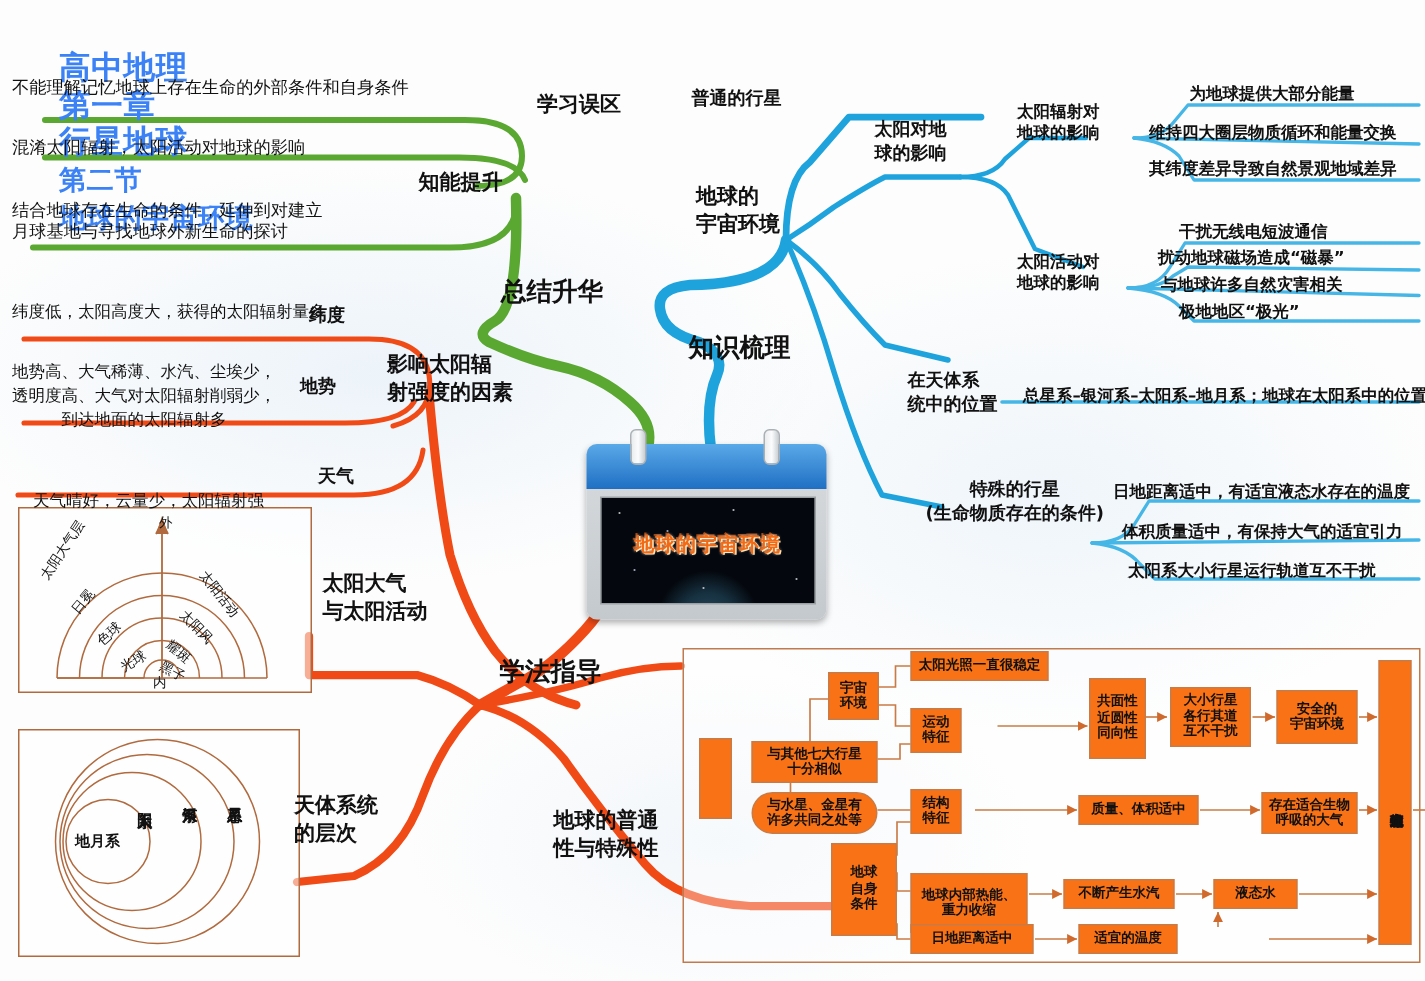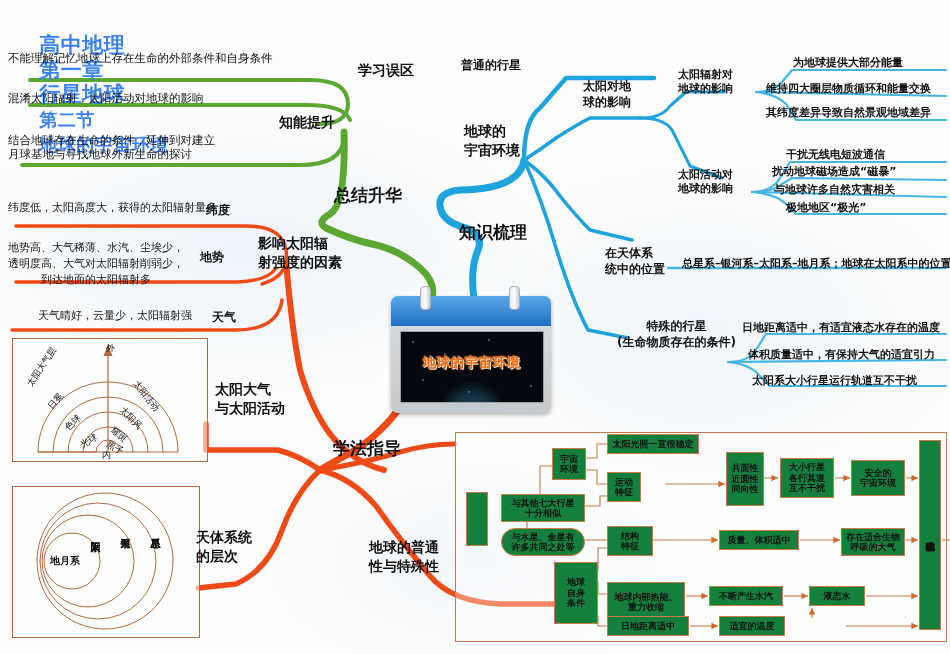--- a/index.html
+++ b/index.html
@@ -71,21 +71,21 @@
   .frame{position:absolute;border:1px solid #b06a3e;background:rgba(255,255,255,.55);z-index:4;}
   #fan-frame{left:12px;top:338px;width:194px;height:122px;}
   #circ-frame{left:12px;top:486px;width:186px;height:150px;}
   .fanlbl{position:absolute;font-size:9px;color:#111;z-index:6;white-space:nowrap;}
   .circlbl{position:absolute;font-size:10px;font-weight:bold;color:#111;z-index:6;}
   .vtext{writing-mode:vertical-rl;text-orientation:upright;}
 
   
   #flow-frame{position:absolute;left:455px;top:432px;width:490px;height:208px;
     border:1px solid #c07a4e;background:rgba(255,255,255,.35);z-index:3;}
-  .fbox{position:absolute;z-index:6;border:1.2px solid #c97b46;background:#15803d;
+  .fbox{position:absolute;z-index:6;border:1.2px solid #c97b46;background:#f97316;
     display:flex;align-items:center;justify-content:center;text-align:center;
     font-size:9px;font-weight:bold;color:#111;line-height:1.15;padding:1px 2px;box-sizing:border-box;}
   .fbox.v{writing-mode:vertical-rl;text-orientation:upright;letter-spacing:1px;}
 
   .footer{position:absolute;left:6px;top:640px;font-size:8px;color:#c9c9c9;z-index:5;}
 </style>
 </head>
 <body>
 
 <div id="root">
@@ -163,21 +163,21 @@
   <div class="lbl branch-big" style="left:334px;top:185px;">总结升华</div>
 
   <div class="lbl leaf-n" style="left:8px;top:202px;">纬度低，太阳高度大，获得的太阳辐射量多</div>
   <div class="lbl branch-sm" style="left:206px;top:203px;">纬度</div>
 
   <div class="lbl leaf-n" style="left:8px;top:240px;line-height:1.45;">地势高、大气稀薄、水汽、尘埃少，
 透明度高、大气对太阳辐射削弱少，
 到达地面的太阳辐射多</div>
   <div class="lbl branch-sm" style="left:200px;top:250px;">地势</div>
 
-  <div class="lbl leaf-n" style="left:22px;top:310px;margin-left:16px;">天气晴好，云量少，太阳辐射强</div>
+  <div class="lbl leaf-n" style="left:22px;top:328px;">天气晴好，云量少，太阳辐射强</div>
   <div class="lbl branch-sm" style="left:212px;top:310px;">天气</div>
 
   <div class="lbl branch-mid" style="left:258px;top:234px;line-height:1.35;">影响太阳辐
 射强度的因素</div>
 
   <div class="lbl branch-big" style="left:333px;top:438px;">学法指导</div>
   <div class="lbl branch-mid" style="left:215px;top:380px;line-height:1.35;">太阳大气
 与太阳活动</div>
   <div class="lbl branch-mid" style="left:196px;top:528px;line-height:1.35;">天体系统
 的层次</div>
@@ -341,21 +341,21 @@
   <div class="fbox" style="left:780px;top:458px;width:54px;height:40px;white-space:pre;">大小行星
 各行其道
 互不干扰</div>
   <div class="fbox" style="left:851px;top:460px;width:54px;height:36px;white-space:pre;">安全的
 宇宙环境</div>
 
   <div class="fbox" style="left:501px;top:494px;width:84px;height:28px;white-space:pre;">与其他七大行星
 十分相似</div>
   <div class="fbox" style="left:501px;top:528px;width:84px;height:28px;white-space:pre;border-radius:14px;">与水星、金星有
 许多共同之处等</div>
-  <div class="fbox" style="left:607px;top:526px;width:46px;height:30px;white-space:pre;">结构
+  <div class="fbox" style="left:607px;top:526px;width:34px;height:30px;white-space:pre;">结构
 特征</div>
   <div class="fbox" style="left:719px;top:530px;width:80px;height:20px;">质量、体积适中</div>
   <div class="fbox" style="left:841px;top:528px;width:64px;height:28px;white-space:pre;">存在适合生物
 呼吸的大气</div>
 
   <div class="fbox" style="left:554px;top:562px;width:44px;height:62px;white-space:pre;">地球
 自身
 条件</div>
   <div class="fbox" style="left:607px;top:582px;width:78px;height:40px;white-space:pre;">地球内部热能、
 重力收缩</div>

